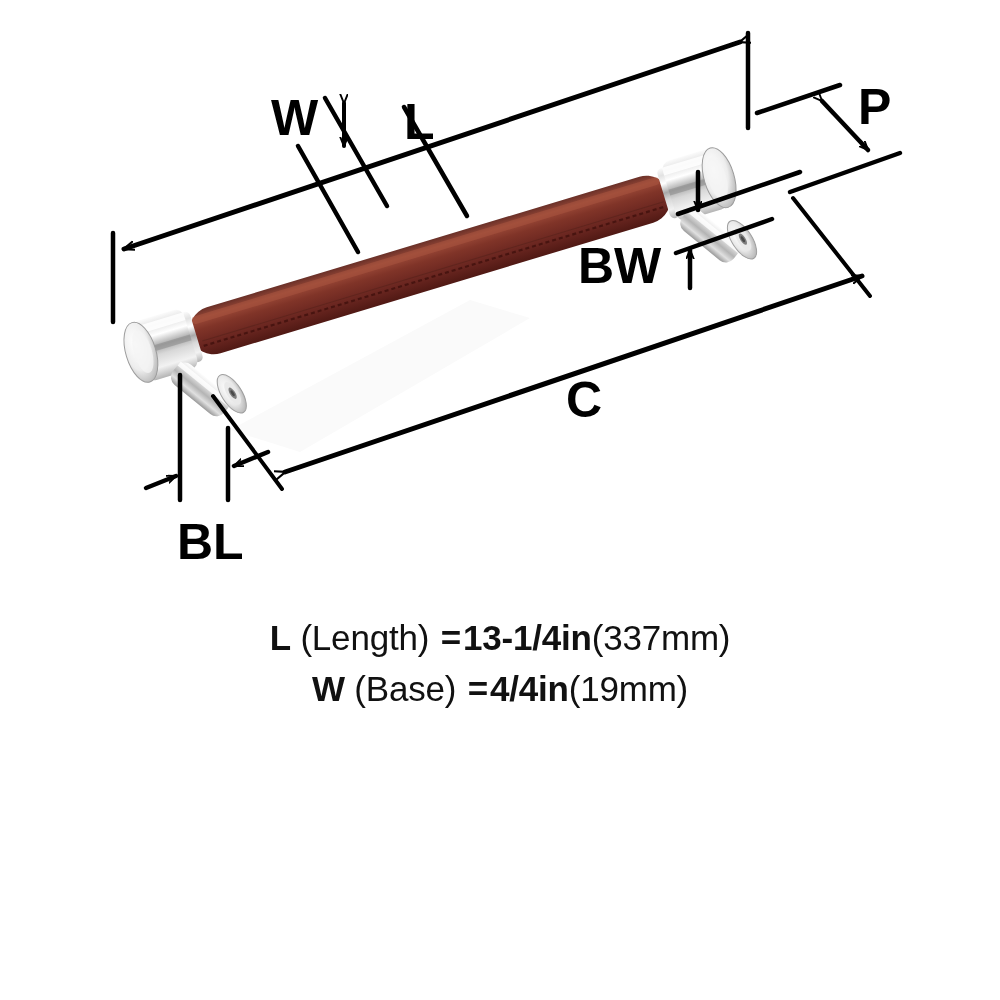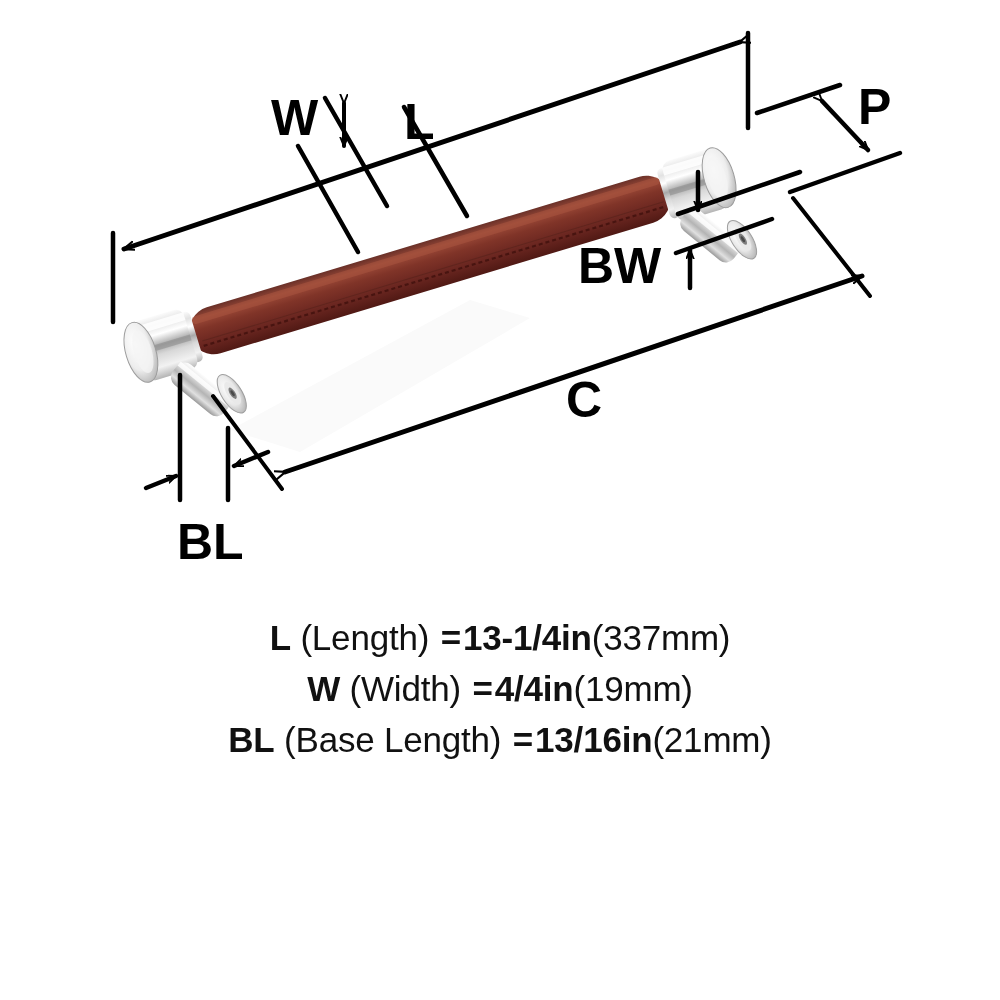--- a/index.html
+++ b/index.html
@@ -242,27 +242,22 @@
   <div id="spec-list">
 
     <div class="spec-row">
       <span class="spec-sym">L</span>
       <span class="spec-name">(Length)</span>
       <span class="spec-eq">=</span><span class="spec-val">13-1/4in</span><span class="spec-mm">(337mm)</span>
     </div>
 
     <div class="spec-row">
       <span class="spec-sym">W</span>
-      <span class="spec-name">(Width)</span>
+      <span class="spec-name">(Base)</span>
       <span class="spec-eq">=</span><span class="spec-val">4/4in</span><span class="spec-mm">(19mm)</span>
     </div>
 
 
 
-    <div class="spec-row">
-      <span class="spec-sym">BL</span>
-      <span class="spec-name">(Base Length)</span>
-      <span class="spec-eq">=</span><span class="spec-val">13/16in</span><span class="spec-mm">(21mm)</span>
-    </div>
 
 
   </div>
 </div>
 
 </body></html>

